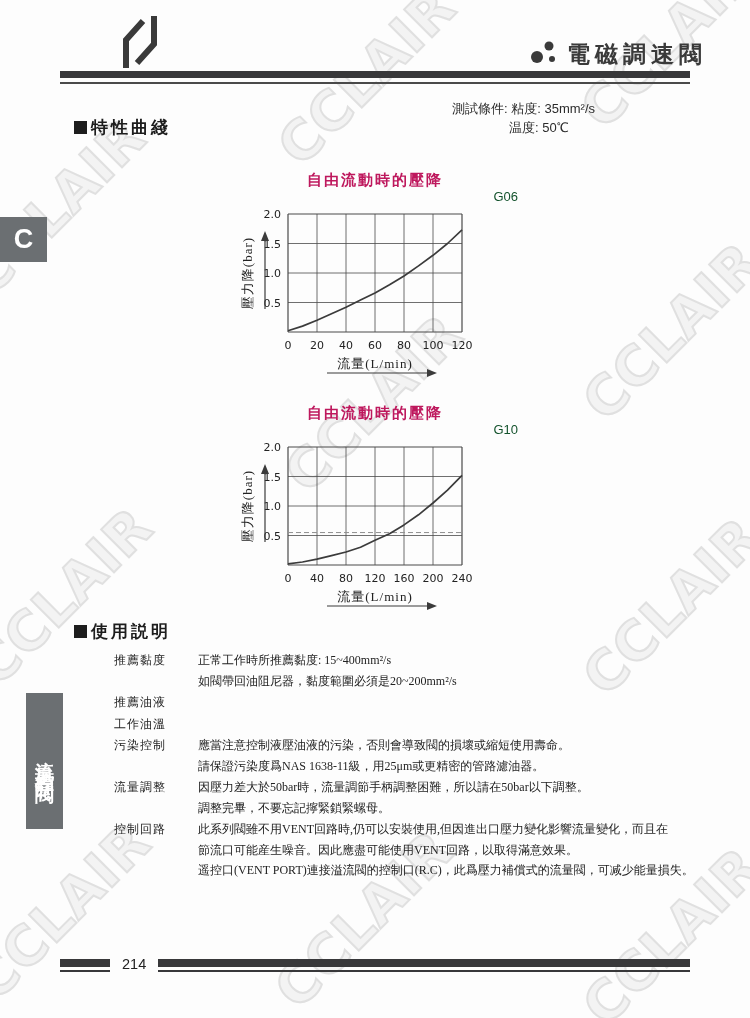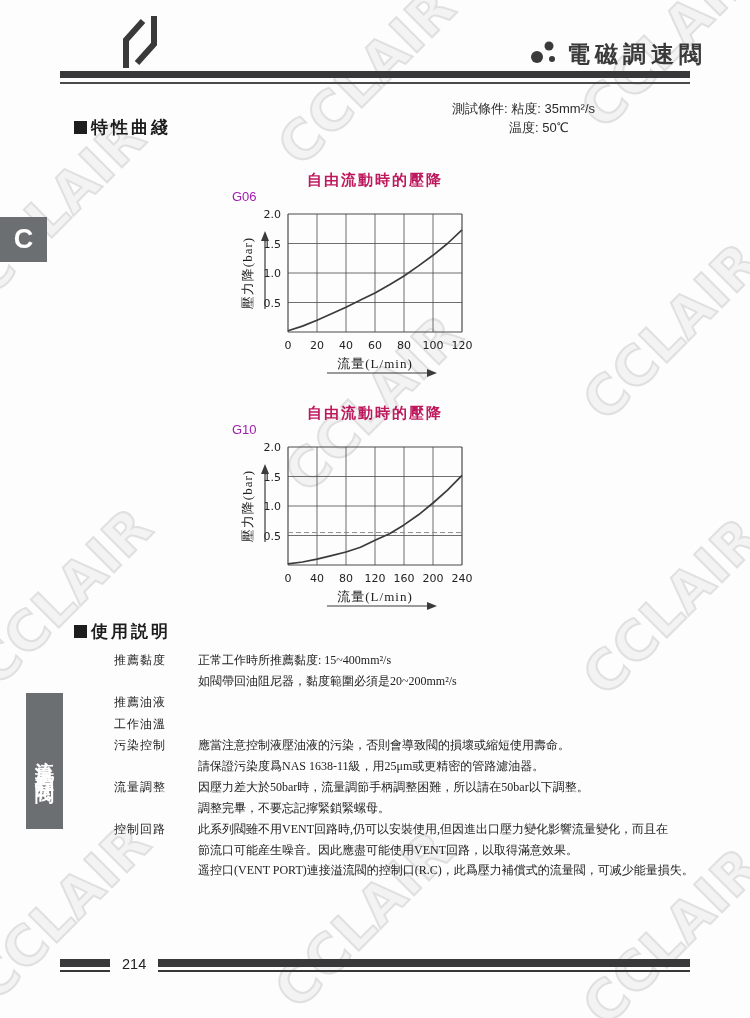--- a/index.html
+++ b/index.html
@@ -31,21 +31,21 @@
   .sec-heading .sq { width:13px; height:13px; background:#1d1d1d; }
   .sec-heading .txt { font-size:17px; font-weight:bold; letter-spacing:3px; color:#1d1d1d; }
   .sec-curves { left:74px; top:116px; }
   .sec-usage  { left:74px; top:620px; }
   
   .chart-block { position:absolute; width:286px; }
   .chart-1 { left:232px; top:144px; }
   .chart-2 { left:232px; top:377px; }
   .chart-title { text-align:center; font-family:"Liberation Serif", serif; font-weight:bold;
                  font-size:15px; letter-spacing:2px; line-height:18px; color:#be185d;margin-top:27px; }
-  .chart-sub   { text-align:left; font-size:13px; line-height:16px; color:#a21caf; }
+  .chart-sub   { text-align:right; font-size:13px; line-height:16px; color:#14532d; }
   .chart-svg { display:block; margin-top:1px; }
   svg text.tick { font-family:"DejaVu Sans", sans-serif; font-size:11px; fill:#222; }
   svg text.axis-label { font-family:"Liberation Serif", serif; font-size:13px; fill:#222; letter-spacing:1px; }
   
   .usage { position:absolute; left:114px; top:650px; right:35px; }
   .usage-row { display:flex; margin-bottom:1px; }
   .usage-label { flex:0 0 70px; font-size:12px; font-weight:normal; color:#1f1f1f;
                  letter-spacing:1px; line-height:20.5px; }
   .usage-lines { flex:1; margin-left:14px; }
   .usage-lines p { font-family:"Liberation Serif", serif; font-size:12px;

